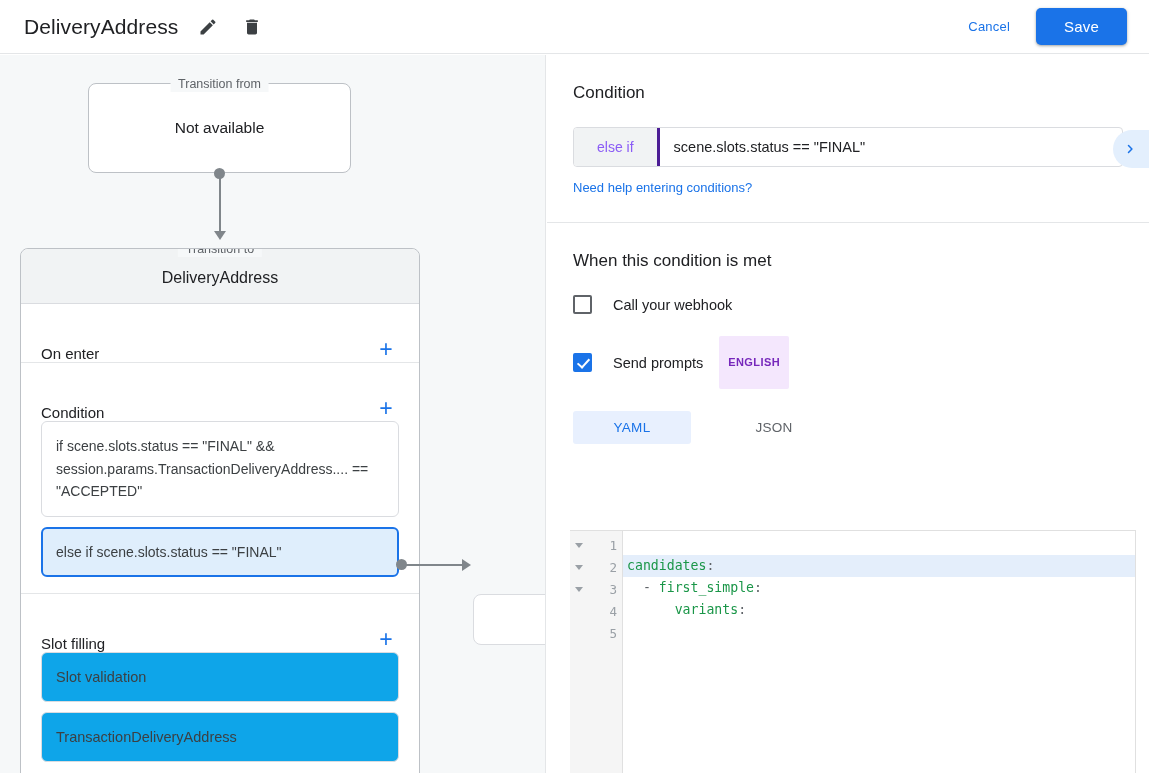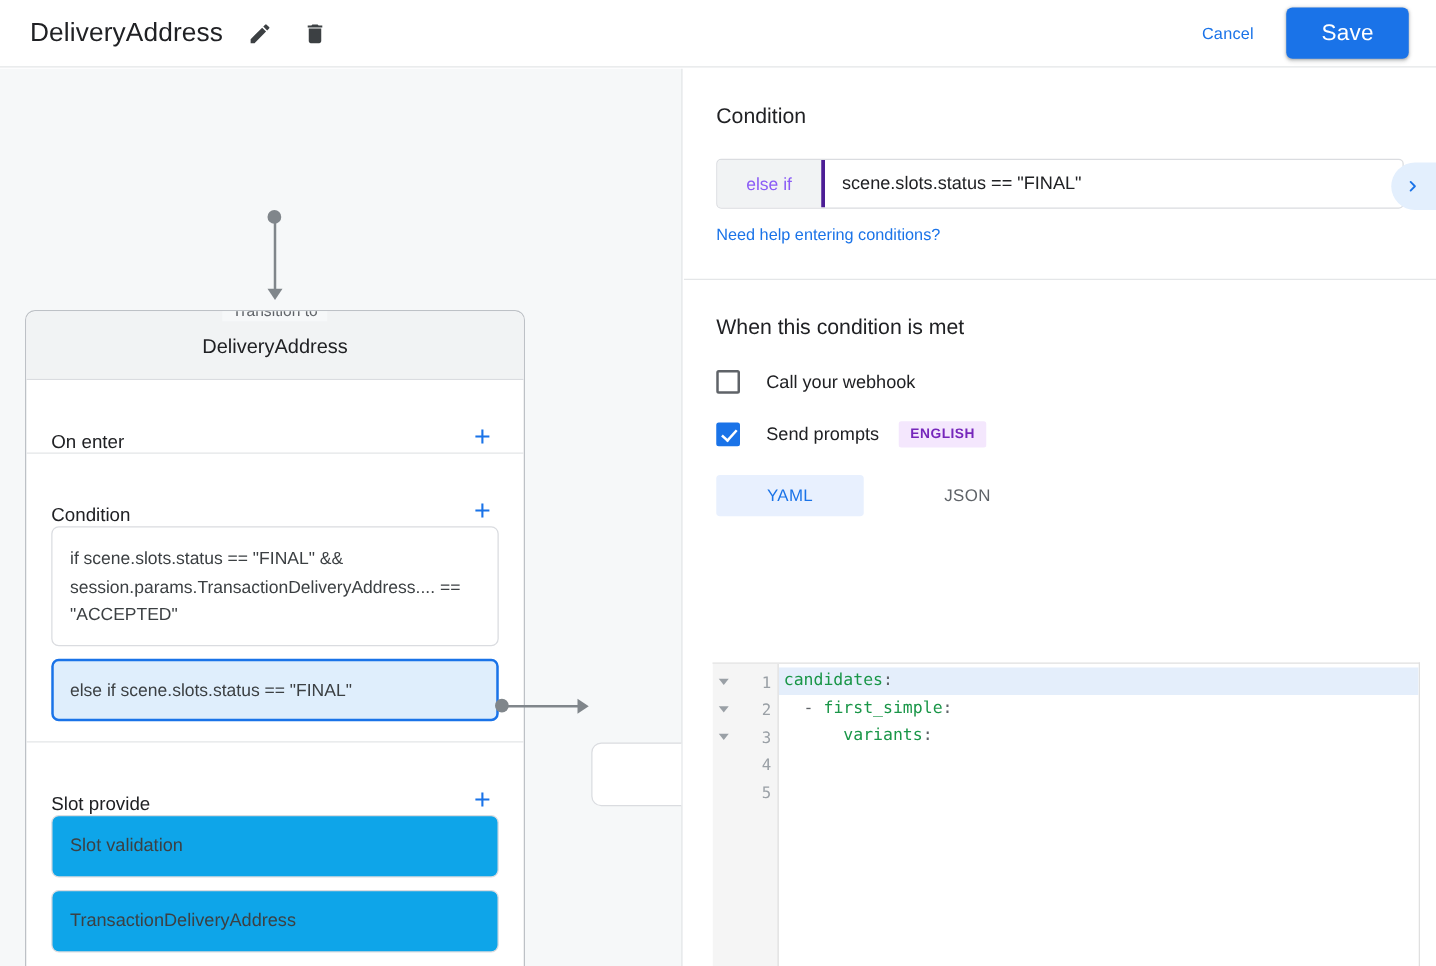--- a/index.html
+++ b/index.html
@@ -49,21 +49,21 @@
     background: transparent;
     border: none;
     cursor: pointer;
     font-family: inherit;
     letter-spacing: .2px;
   }
   .btn-save {
     margin-left: 10px; margin-right: 22px;
     background: #1a73e8;
     color: #ffffff;
-    font-size: 18px;
+    font-size: 15px;
     font-weight: 500;
     padding: 10px 28px;
     border: none;
     border-radius: 5px;
     cursor: pointer;
     font-family: inherit;
     letter-spacing: .2px;
     box-shadow: 0 1px 2px rgba(60,64,67,.3), 0 1px 3px 1px rgba(60,64,67,.15);
   }
 
@@ -267,21 +267,21 @@
     color: #202124;
     font-weight: 500;
   }
   .lang-badge {
     margin-left: 16px;
     background: #f4e7fd;
     color: #7627bb;
     font-size: 11px;
     font-weight: 600;
     letter-spacing: .4px;
-    padding: 4px 9px;
+    padding: 20px 9px;
     border-radius: 2px;
     line-height: 13px;
   }
   .desc-text {
     margin-top: 14px;
     font-size: 13.5px;
     color: #3c4043;
     line-height: 20px;
     max-width: 552px;
   }
@@ -331,21 +331,21 @@
     border-left: 4.5px solid transparent;
     border-right: 4.5px solid transparent;
     border-top: 5.5px solid #9aa0a6;
     cursor: pointer;
   }
   .lnum {
     position: absolute; right: 5px;
     color: #9aa0a6;
     font-size: 12.6px;
   }
-  .code-area { flex: 1 1 auto; padding-top: 3px; position: relative; overflow: hidden; }
+  .code-area { flex: 1 1 auto; padding-top: 3px; position: relative; overflow: hidden; margin-top: 21px; }
   .code-line {
     height: 22px; line-height: 22px;
     white-space: pre;
     padding-left: 4px;
     color: #202124;
   }
   .code-line.hl { background: #e4eefb; }
   .tok-key { color: #1a9648; }
   .tok-punct { color: #5f6368; }
   .tok-val { color: #202124; }
@@ -383,20 +383,24 @@
     </div>
 
     <div class="topbar-spacer"></div>
 
     <button class="btn-cancel">Cancel</button>
     <button class="btn-save">Save</button>
   </div>
 
   <div class="left-pane">
 
+    <div class="fieldbox" id="transition-from">
+      <div class="legend">Transition from</div>
+      <div class="body">Not available</div>
+    </div>
 
     <div class="conn-dot" style="left:214px; top:113px;"></div>
     <div class="conn-line-v" style="left:219px; top:118px; height:60px;"></div>
     <div class="conn-arrow-down" style="left:213.5px; top:176px;"></div>
 
     <div class="fieldbox" id="transition-to">
       <div class="legend">Transition to</div>
 
       <div class="scene-head">
         <div class="scene-name">DeliveryAddress</div>
@@ -413,21 +417,21 @@
         <div class="section-head">
           <span class="section-title">Condition</span>
           <span class="plus-btn">+</span>
         </div>
         <div class="cond-item">if scene.slots.status == "FINAL" &amp;&amp; session.params.TransactionDeliveryAddress.... == "ACCEPTED"</div>
         <div class="cond-item selected">else if scene.slots.status == "FINAL"</div>
       </div>
 
       <div class="section-row sec-pad-bottom" style="border-bottom:none;">
         <div class="section-head">
-          <span class="section-title">Slot provide</span>
+          <span class="section-title">Slot filling</span>
           <span class="plus-btn">+</span>
         </div>
         <div class="slot-item">Slot validation</div>
         <div class="slot-item">TransactionDeliveryAddress</div>
       </div>
     </div>
 
     <div class="conn-dot" style="left:396px; top:504px;"></div>
     <div class="conn-line-h" style="left:402px; top:509px; width:62px;"></div>
     <div class="conn-arrow-right" style="left:462px; top:503.5px;"></div>

